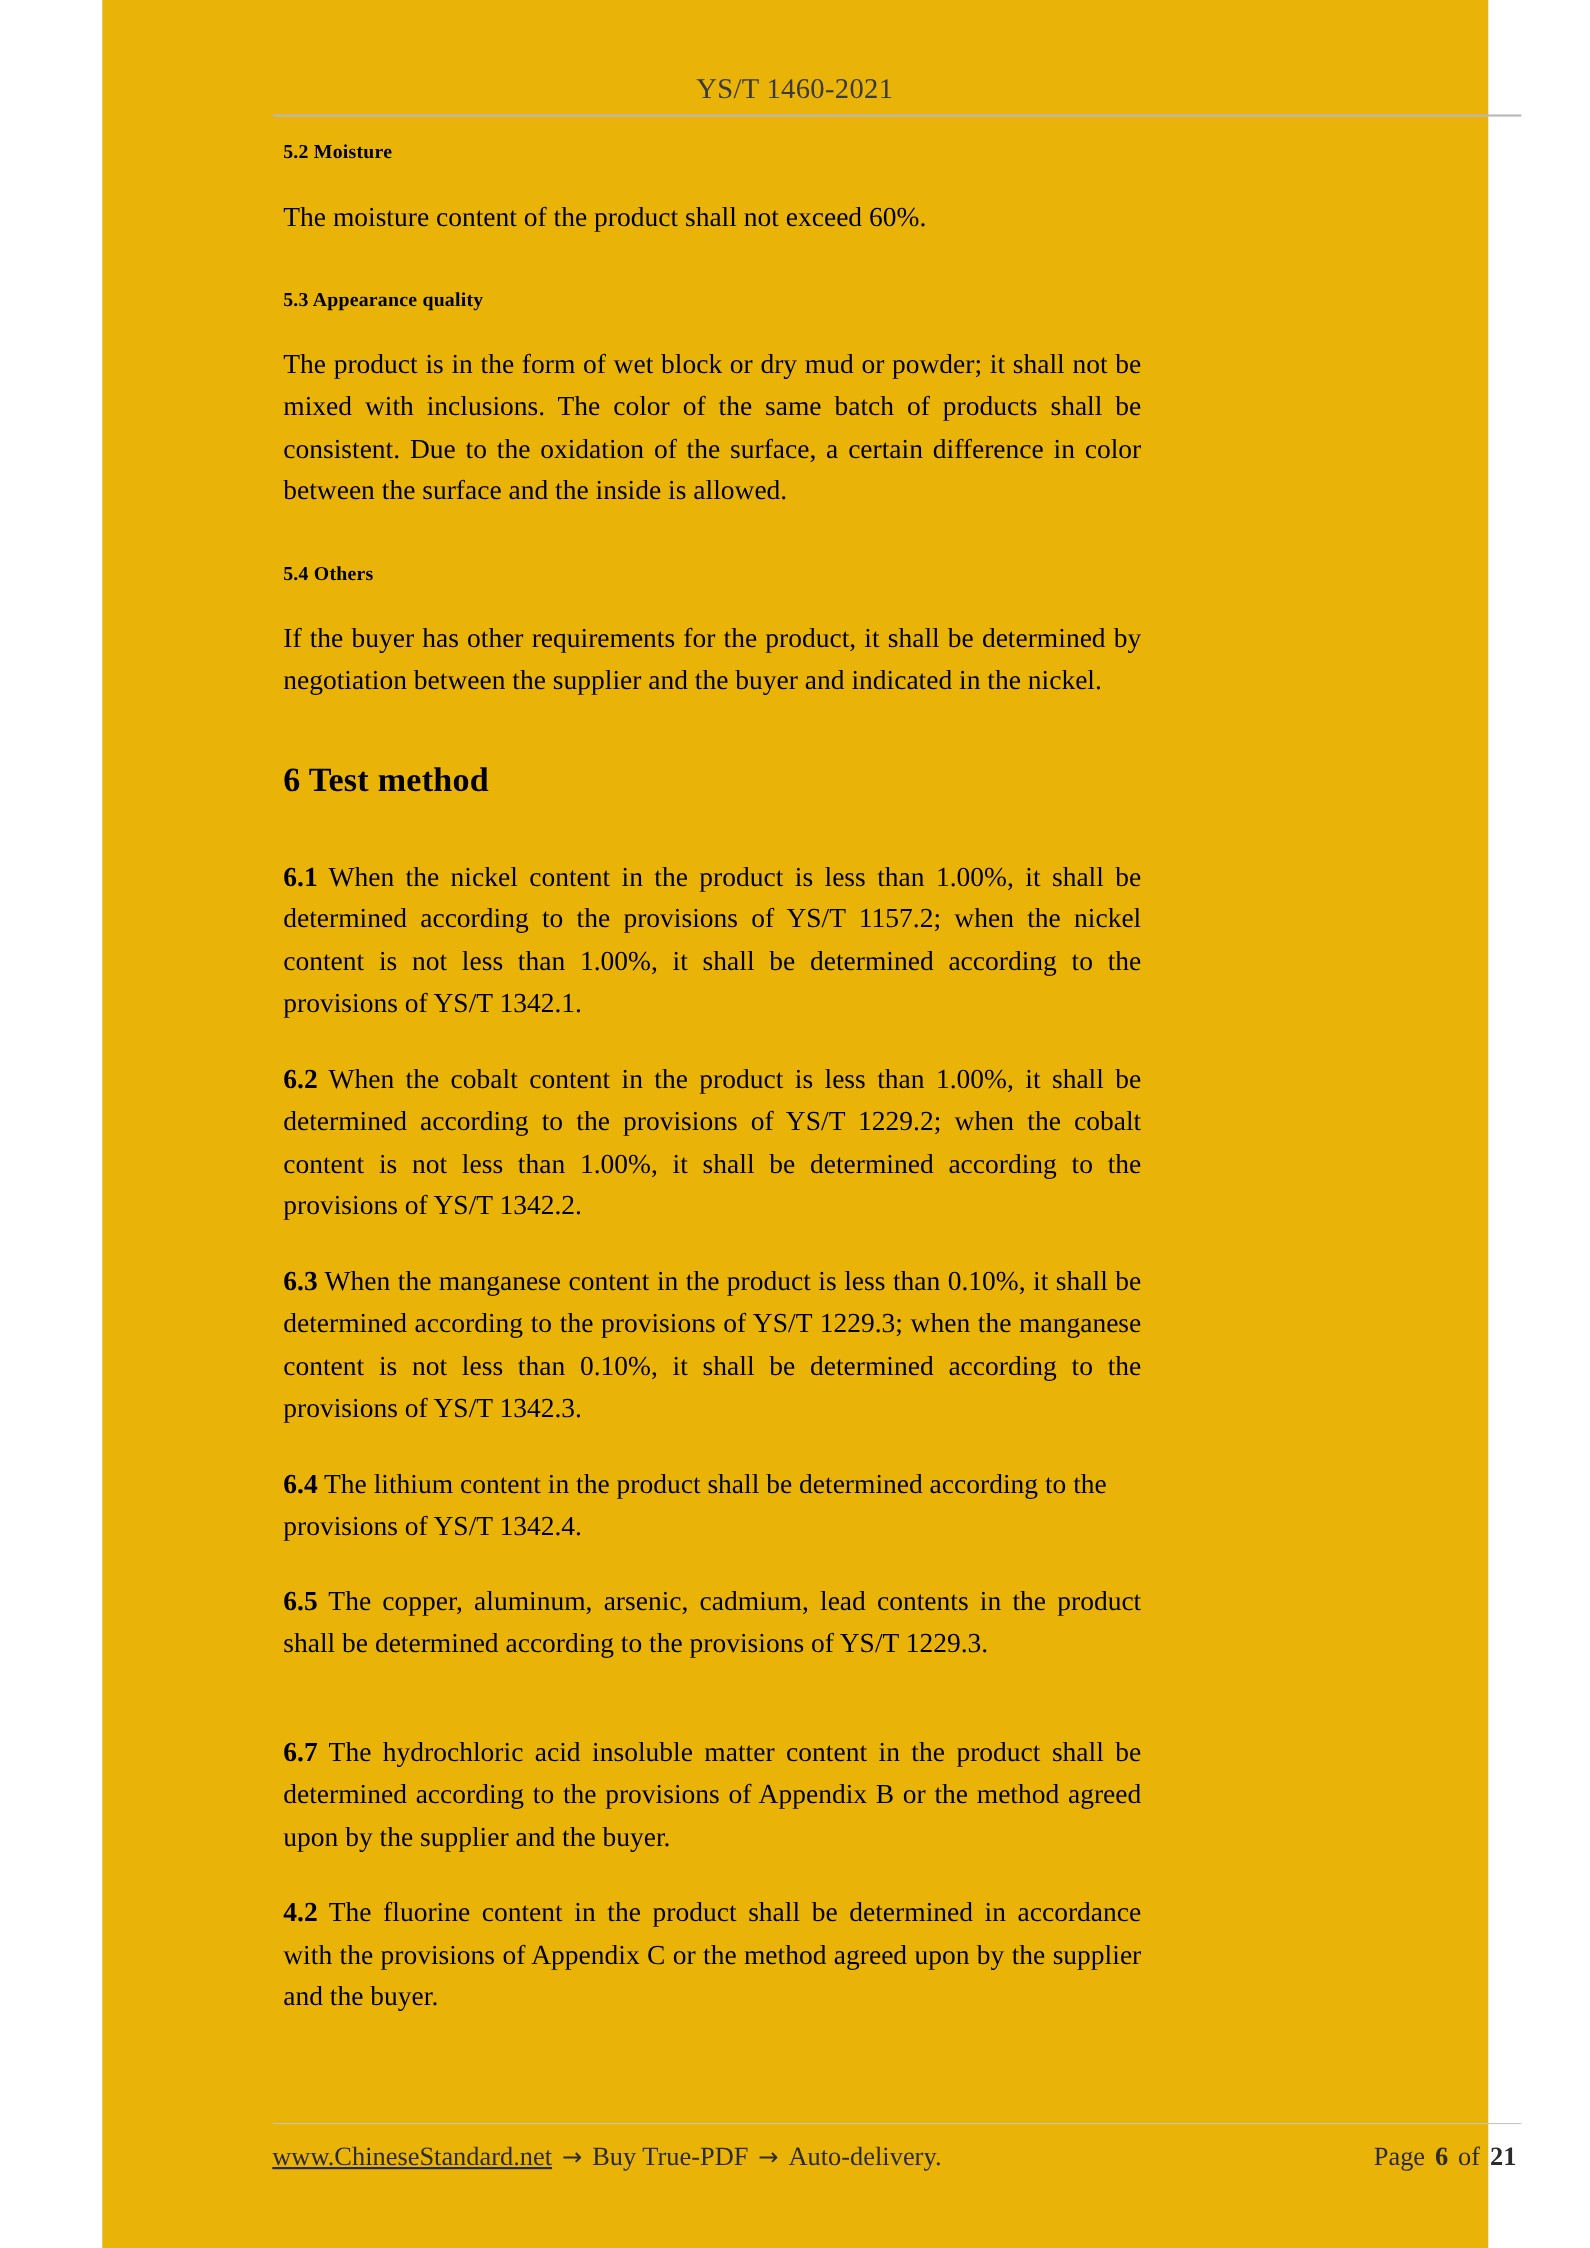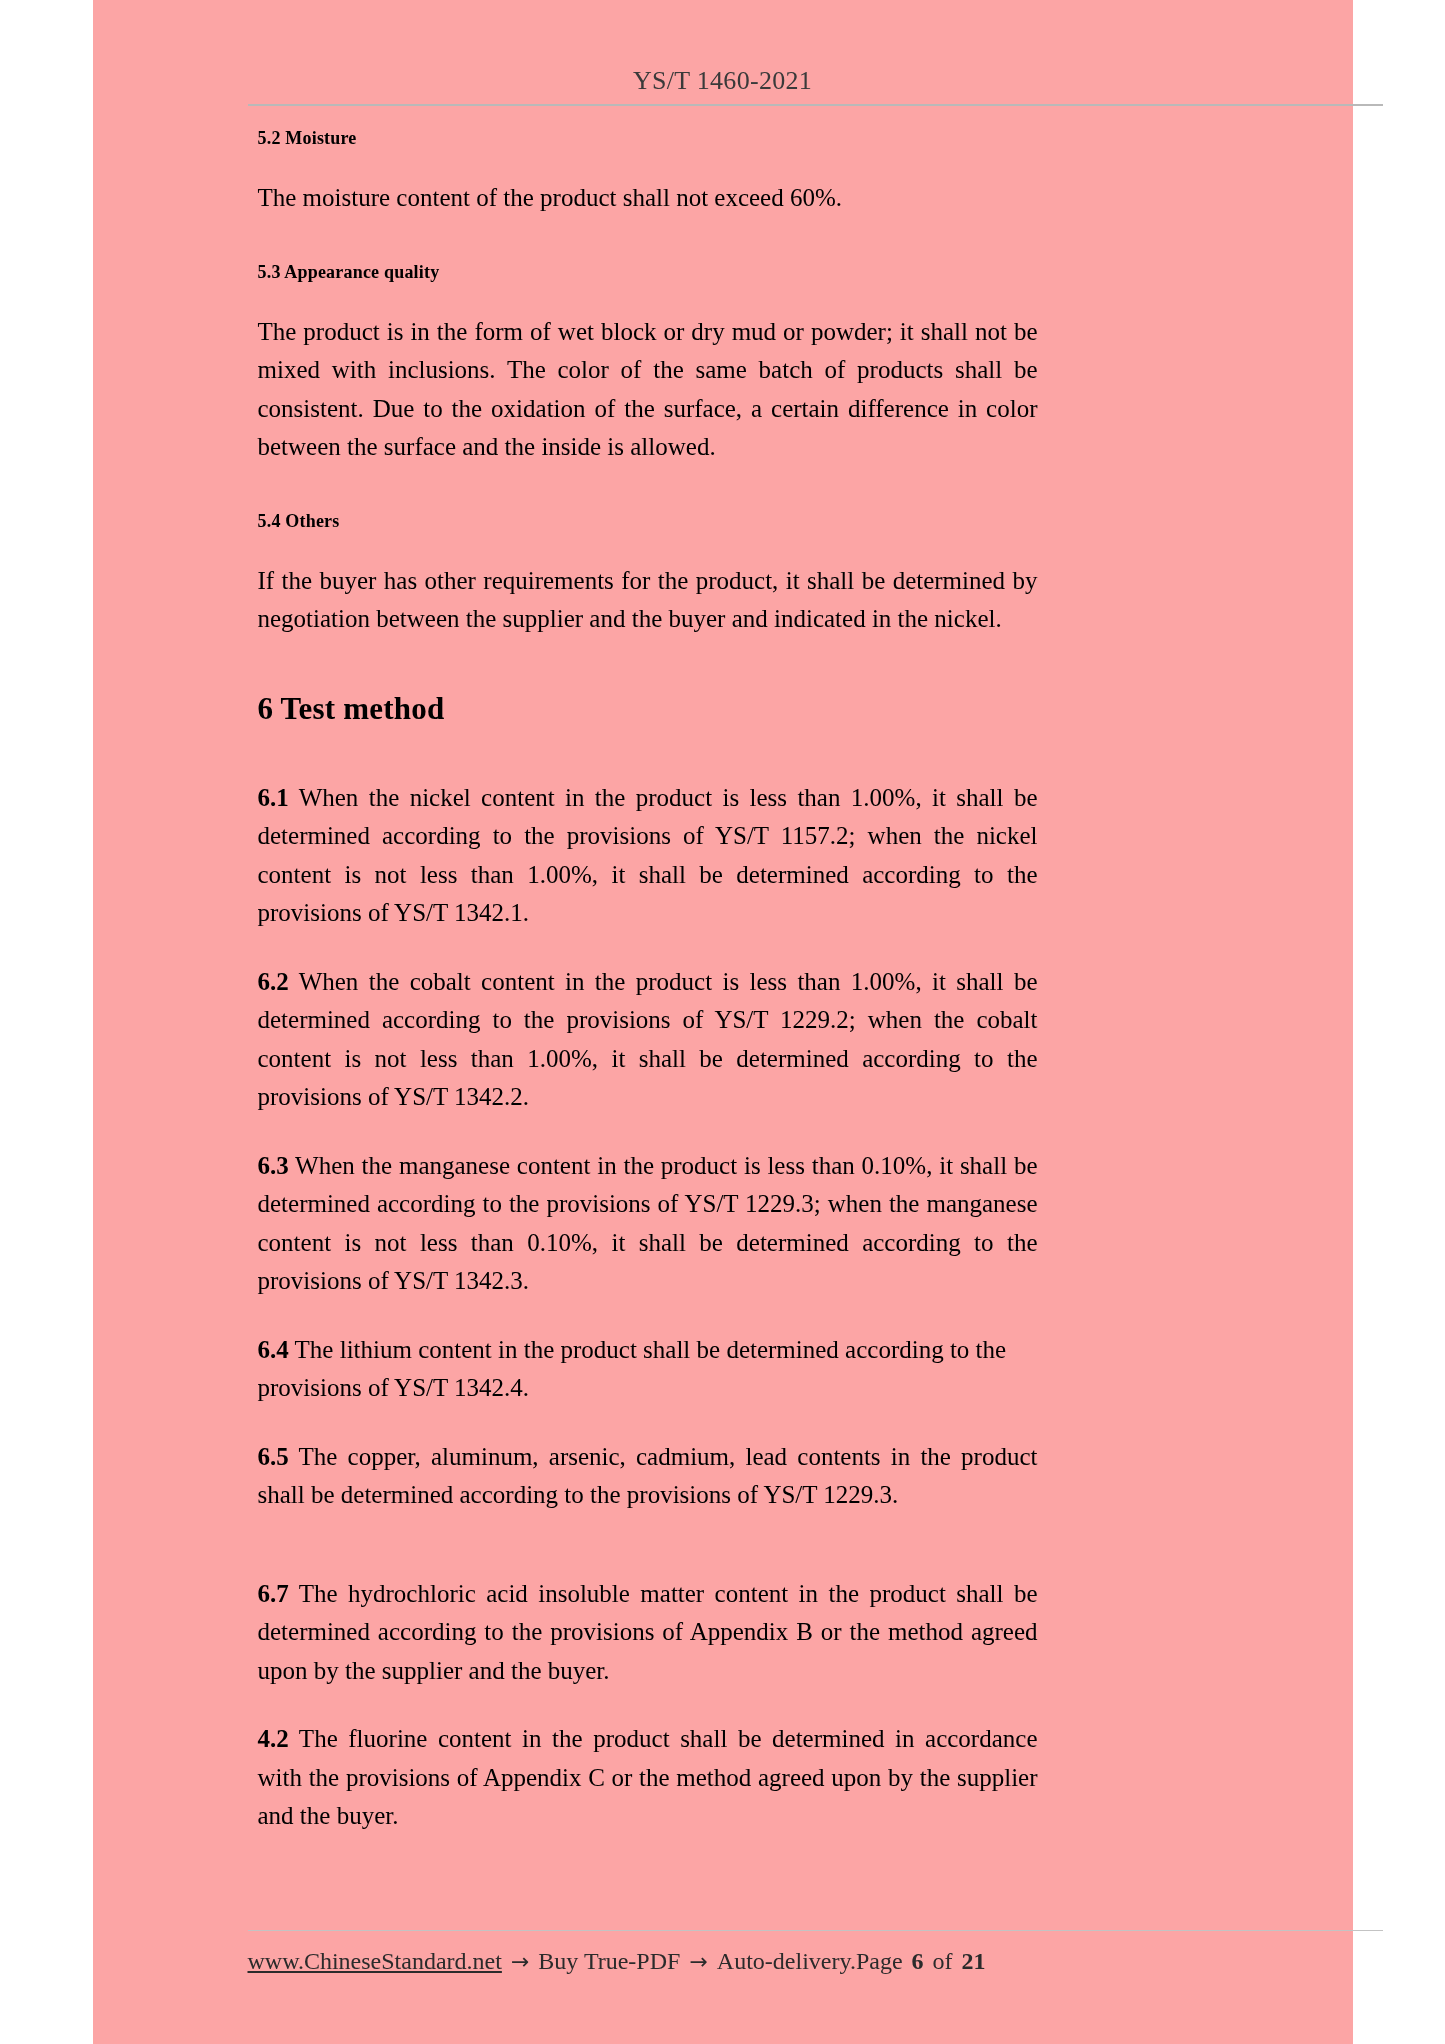--- a/index.html
+++ b/index.html
@@ -5,21 +5,21 @@
   html, body {
     margin: 0;
     padding: 0;
     background: #ffffff;
   }
   .page {
     position: relative;
     width: 1260px;
     height: 2044px;
     margin: 0 auto;
-    background: #fca5a5;
+    background: #eab308;
     font-family: "Liberation Serif", "DejaVu Serif", serif;
     color: #000000;
     box-sizing: border-box;
     padding-left: 26px;
   }
   .header {
     position: absolute;
     top: 66px;
     left: 0;
     width: 100%;
@@ -82,20 +82,21 @@
     height: 1px;
     background: #c3c3c3;
   }
   .footer {
     position: absolute;
     top: 1948px;
     left: 155px;
     width: 1135px;
     display: flex;
     align-items: baseline;
+    justify-content: space-between;
     font-size: 24px;
     color: #2b2b2b;
   }
   .footer-left {
     display: flex;
     align-items: baseline;
     gap: 9px;
     white-space: nowrap;
   }
   .footer-url {

